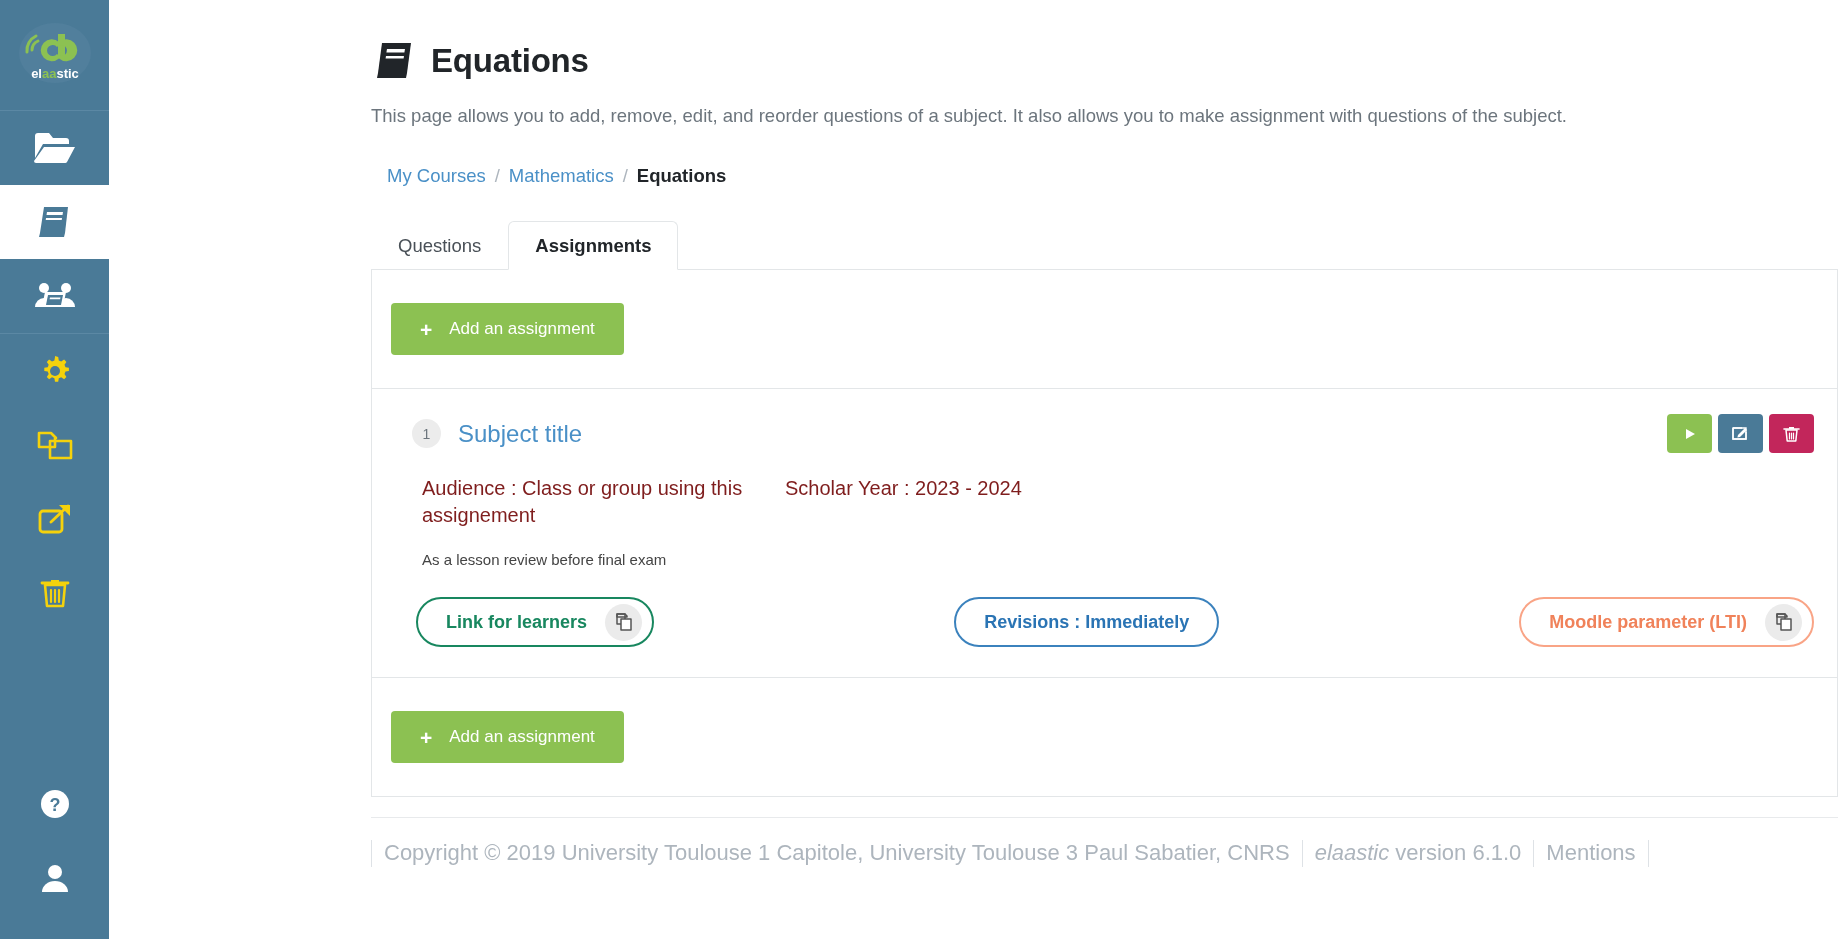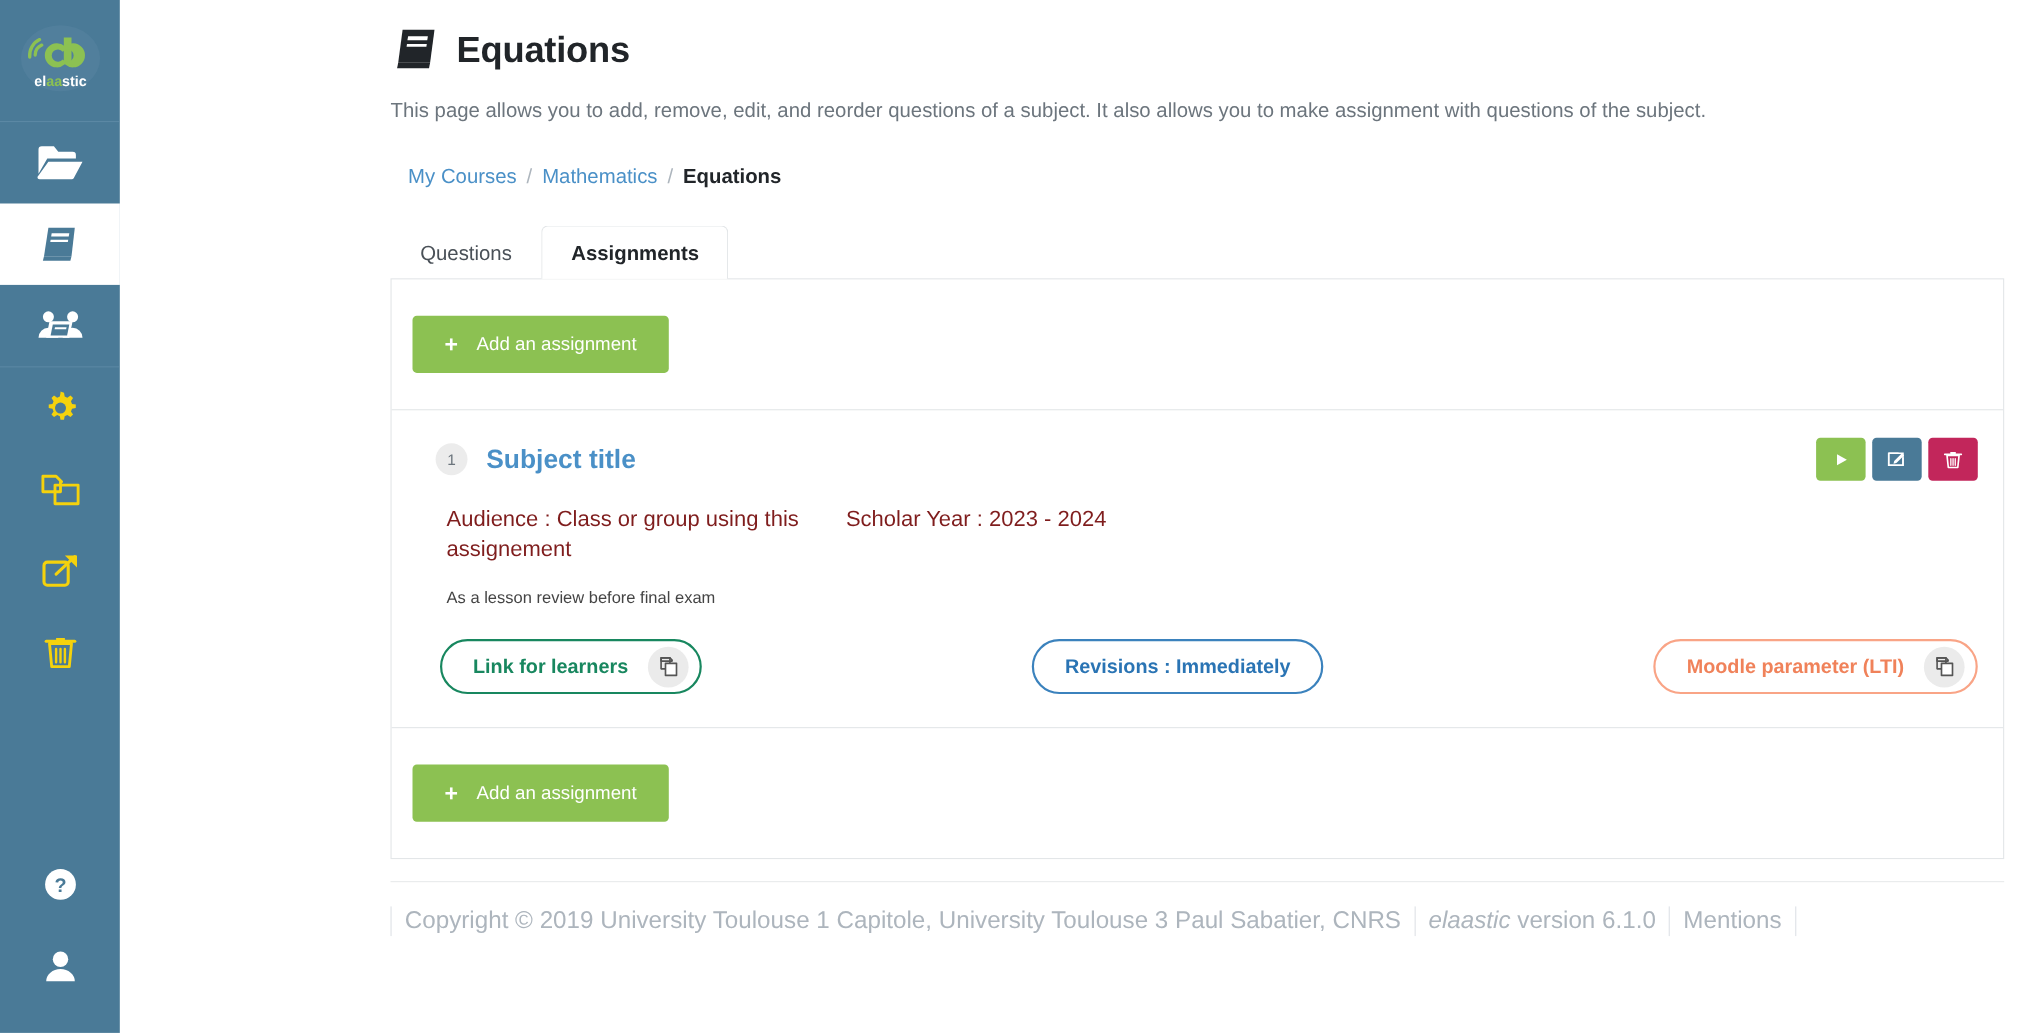--- a/index.html
+++ b/index.html
@@ -34,21 +34,21 @@
   }
   .nav-item.active { background: #ffffff; }
   .nav-item svg { display: block; }
   .spacer { flex: 1 1 auto; }
   .nav-bottom { width: 100%; padding-bottom: 24px; }
 
   
   .main {
     flex: 1 1 auto; height: 939px;
     background: #ffffff;
-    padding: 0;
+    padding: 16px;
     overflow: hidden;
     position: relative;
   }
   .content { padding: 22px 0 0 0; }
 
   .page-head { display: flex; align-items: center; gap: 14px; padding-left: 246px; }
   .page-head .book-icon { width: 46px; height: 46px; }
   .page-title { font-size: 33px; font-weight: bold; letter-spacing: -0.2px; color: #212529; }
   .page-desc {
     padding-left: 246px; margin-top: 20px;
@@ -101,21 +101,21 @@
 
   
   .assign-card { padding: 25px 23px 30px 19px; }
   .assign-head { display: flex; align-items: center; }
   .badge-num {
     width: 29px; height: 29px; border-radius: 50%;
     background: #ececec; color: #6c757d;
     display: flex; align-items: center; justify-content: center;
     font-size: 14px; margin-left: 21px; margin-right: 17px;
   }
-  .assign-title { font-size: 24px; font-weight: bold; color: #4a90c7; cursor: pointer; }
+  .assign-title { font-size: 24px; font-weight: normal; color: #4a90c7; cursor: pointer; }
   .assign-actions { margin-left: auto; display: flex; gap: 6px; }
   .act-btn {
     width: 45px; height: 39px; border: none; border-radius: 4px;
     display: flex; align-items: center; justify-content: center;
     cursor: pointer;
   }
   .act-play { background: #8cc152; }
   .act-edit { background: #4a7a97; }
   .act-del  { background: #c2265b; }
 

